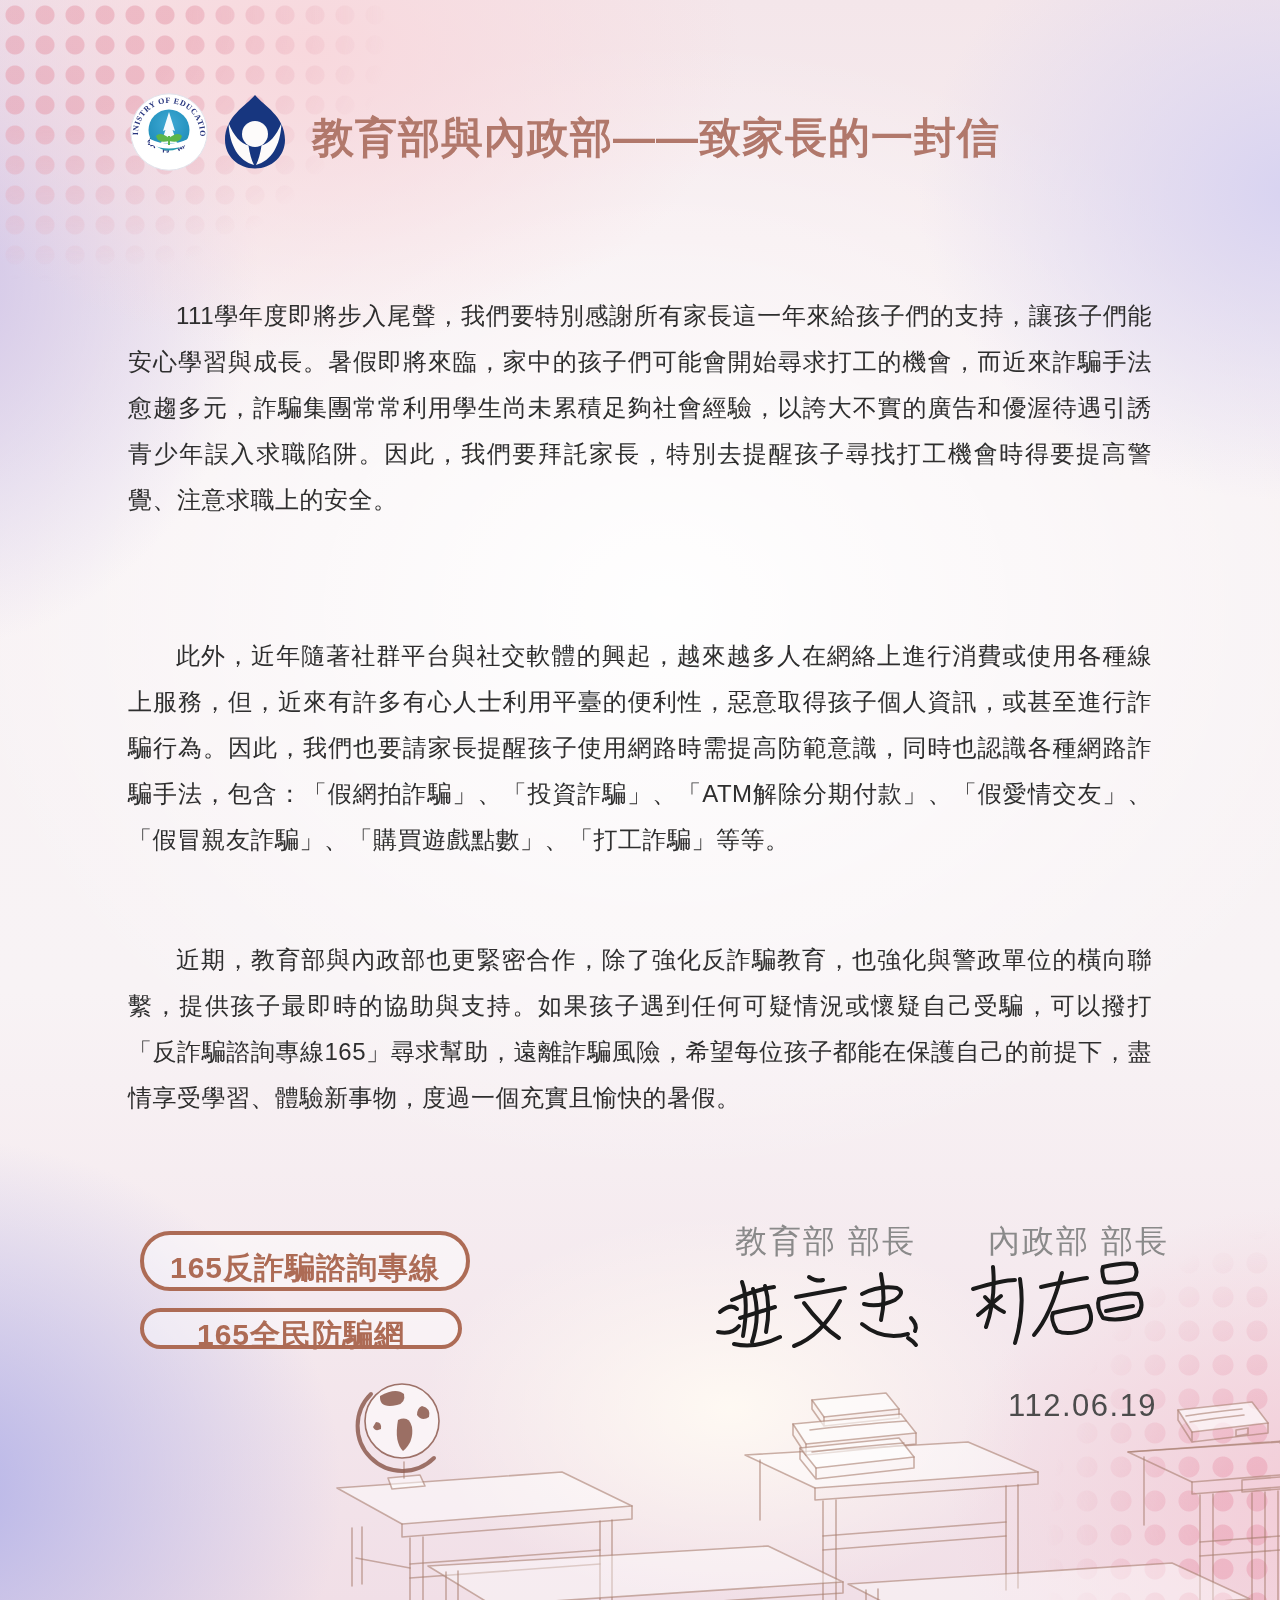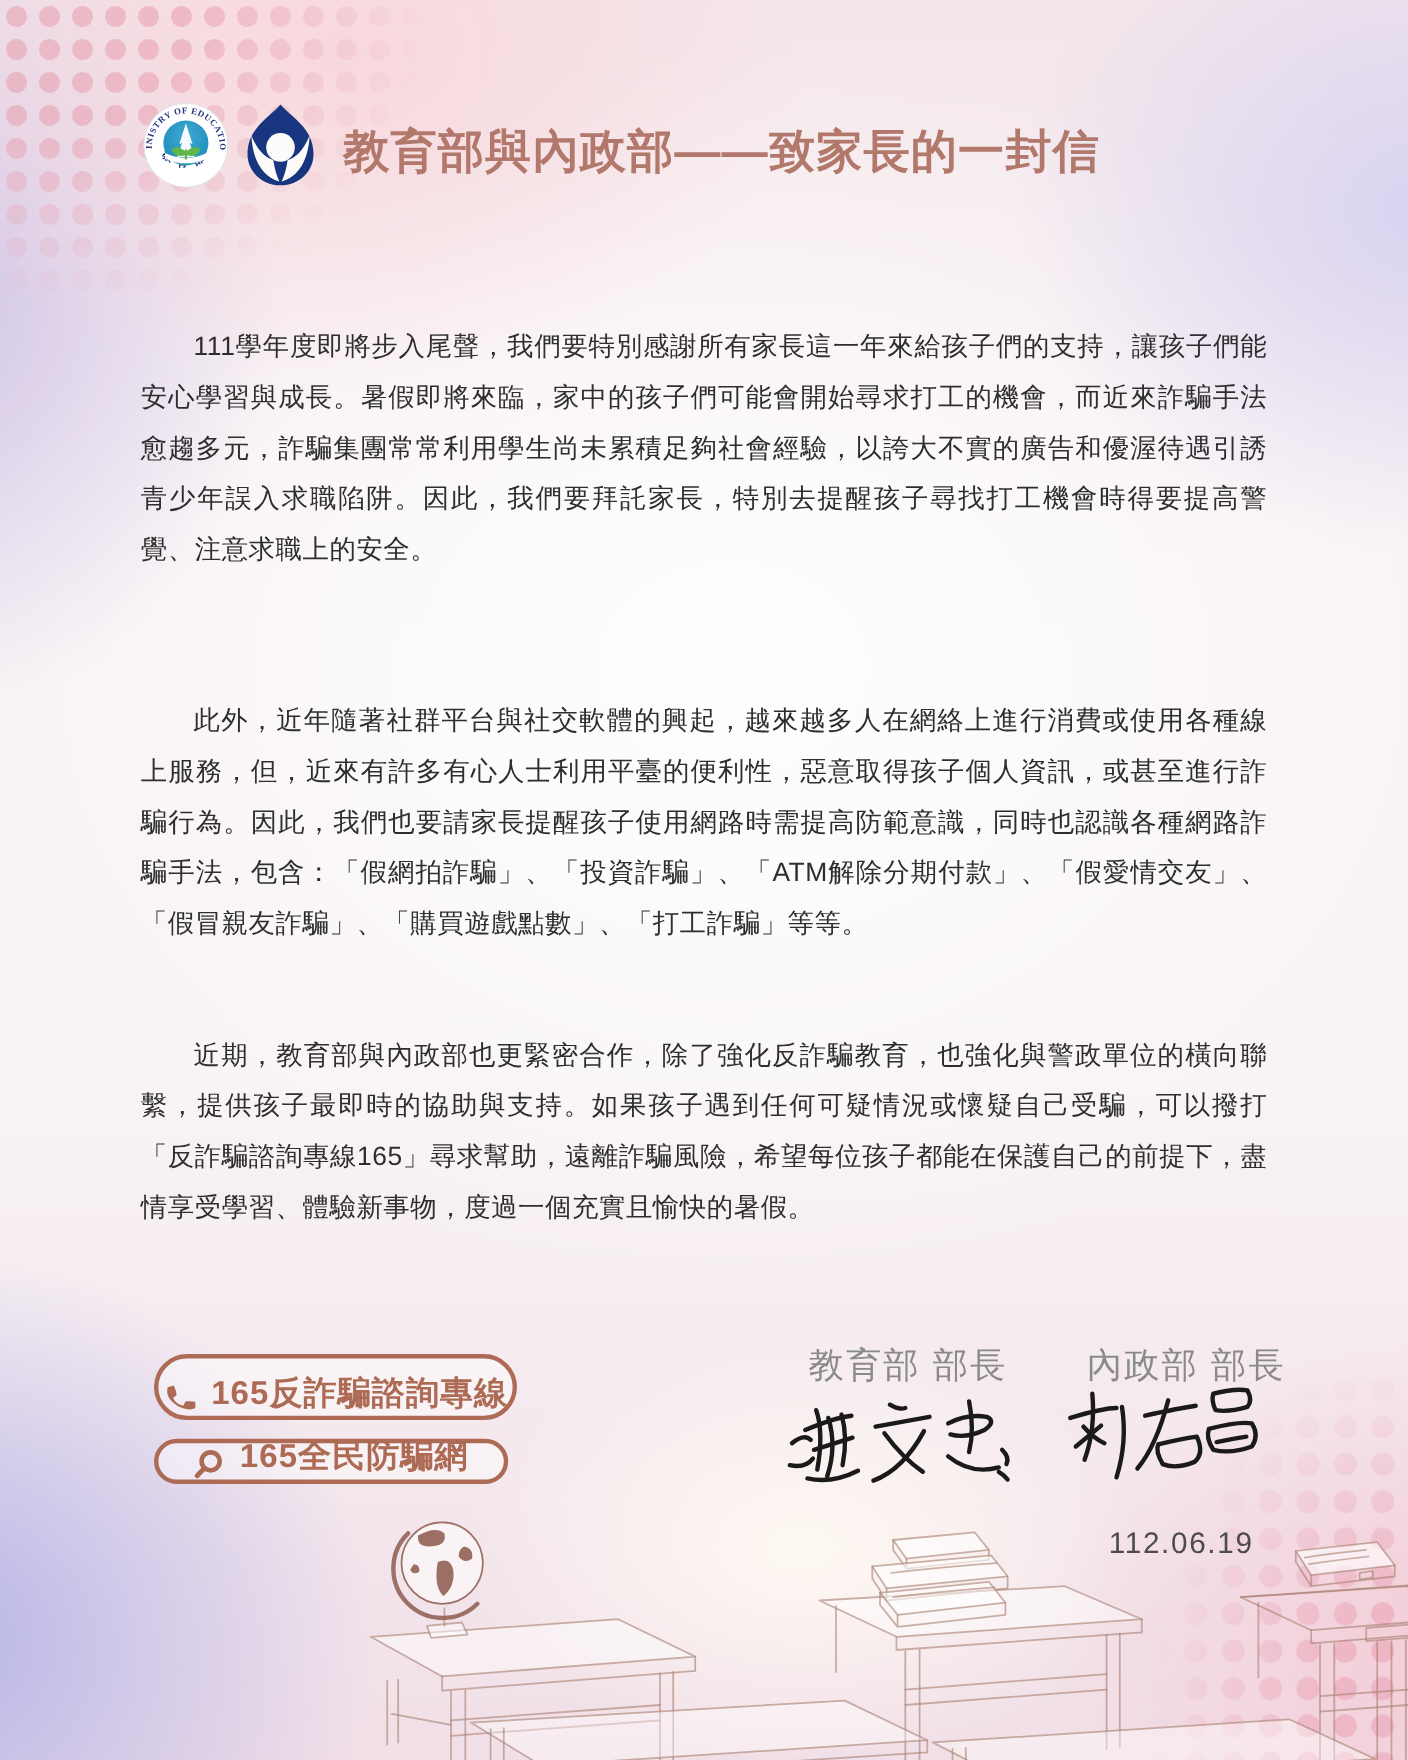--- a/index.html
+++ b/index.html
@@ -42,32 +42,32 @@
   .para{
     position:absolute;left:128px;width:1024px;font-size:24px;line-height:46px;
     color:#2e2e2e;text-align:justify;text-indent:2em;letter-spacing:.5px;margin:0;
   }
   .para-1{top:293px;}
   .para-2{top:633px;}
   .para-3{top:937px;}
   .pill-btn{
     position:absolute;left:140px;box-sizing:border-box;
     border:4px solid #ad6b55;border-radius:999px;background:rgba(255,255,255,.45);
-    display:flex;align-items:flex-end;justify-content:center;gap:14px;
-    color:#ad6b55;font-size:30px;font-weight:bold;letter-spacing:1px;cursor:pointer;
+    display:flex;align-items:center;justify-content:center;gap:14px;
+    color:#ad6b55;font-size:30px;font-weight:bold;letter-spacing:1px;cursor:pointer;flex-direction:column;
   }
   .btn-hotline{top:1231px;width:330px;height:60px;}
   .btn-web{top:1308px;width:322px;height:41px;}
   .sig-title{position:absolute;font-size:32px;color:#8a8a8a;letter-spacing:2px;}
   .sig-title-moe{left:735px;top:1220px;}
   .sig-title-moi{left:988px;top:1220px;}
   .sig-svg{position:absolute;}
   .sig-pan{left:712px;top:1252px;width:215px;height:115px;}
   .sig-lin{left:965px;top:1245px;width:192px;height:130px;}
-  .doc-date{position:absolute;left:1008px;top:1388px;font-size:27px;color:#4c4c4c;letter-spacing:1.5px;}
+  .doc-date{position:absolute;left:1008px;top:1388px;font-size:31px;color:#4c4c4c;letter-spacing:1.5px;}
   .desks{position:absolute;left:0;bottom:0;width:1280px;height:240px;}
 </style>
 </head>
 <body>
 
 <div class="page">
 
   <div class="dots dots-tl"></div>
   <div class="dots dots-br"></div>
 

